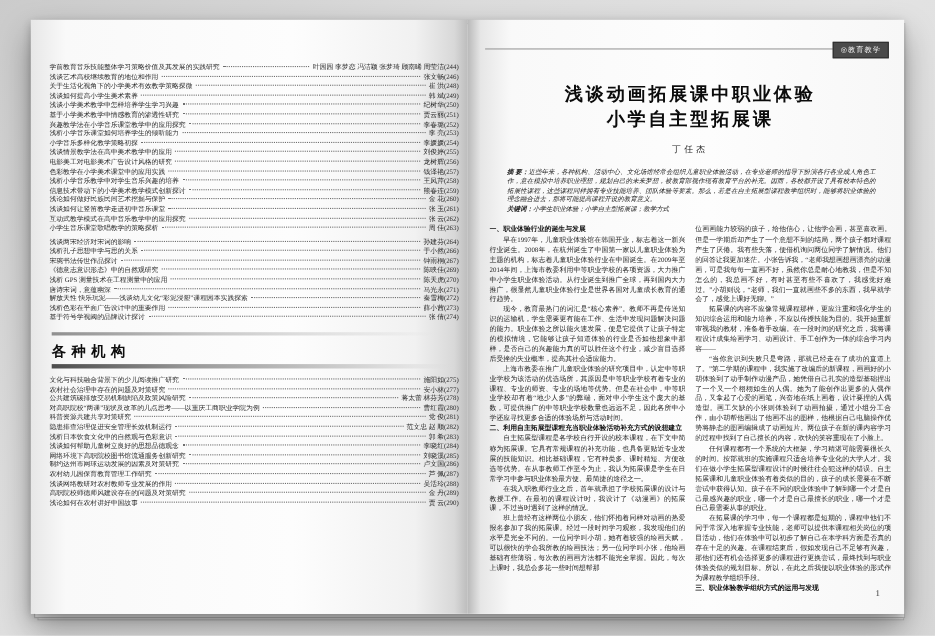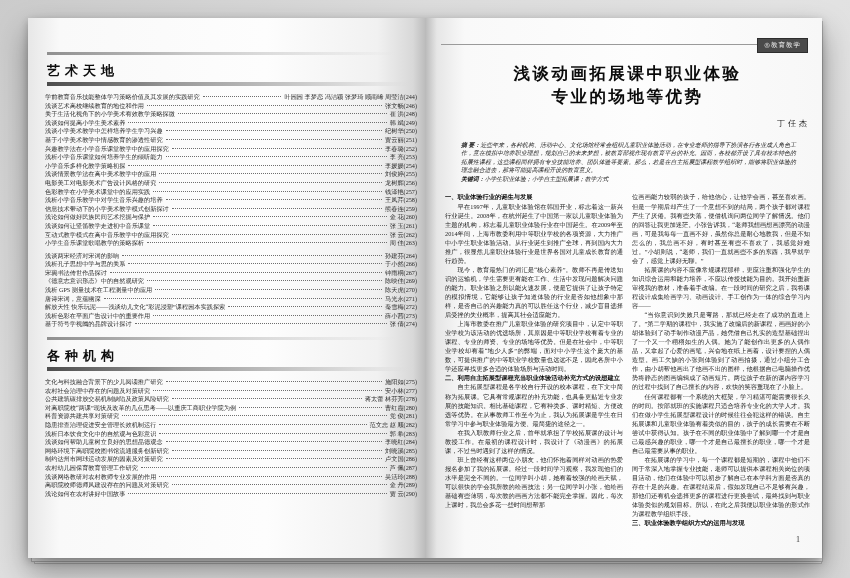--- a/index.html
+++ b/index.html
@@ -17,21 +17,21 @@
   .under-sheet{position:absolute;background:#ececec;border:1px solid #b9b9b9;}
   .under-sheet.s1{left:34px;top:24px;width:786px;height:538px;}
   .under-sheet.s2{left:31px;top:21px;width:790px;height:539px;background:#f3f3f3;}
   .page{position:relative;width:397px;height:540px;box-sizing:border-box;}
   .page-left{
     background:linear-gradient(to right,#e7e7e7 0%,#f9f9f9 8%,#fdfdfd 60%,#f1f1f1 88%,#d8d8d8 97%,#bdbdbd 100%);
     padding:40px 8px 0 17px;
   }
   .page-right{
     background:linear-gradient(to right,#b9b9b9 0%,#e6e6e6 3%,#f9f9f9 10%,#fdfdfd 55%,#f7f7f7 100%);
-    padding:0 12px 0 20px;
+    padding:12px 12px 0 20px;
   }
 
   
   .sec-head{position:relative;margin:14px 2px 7px 2px;padding:3px 0 6px 0;}
   .sec-head:first-child{margin-top:0;}
   .sec-head .bar-top{position:absolute;top:-6px;left:0;right:0;height:3px;
     background:linear-gradient(to right,#8f8f8f 0%,#c9c9c9 40%,rgba(210,210,210,0) 95%);}
   .sec-head .bar-bottom{position:absolute;bottom:0;left:0;right:0;height:4px;
     background:linear-gradient(to right,#4c4c4c 0%,#9a9a9a 35%,#d9d9d9 80%,rgba(220,220,220,0) 100%);}
   .sec-title{font-size:13px;font-weight:bold;letter-spacing:5px;color:#0d0d0d;}
@@ -43,21 +43,21 @@
 
   
   .head-rule{position:absolute;top:26px;left:16px;right:14px;height:1px;background:#9a9a9a;}
   .badge{
     position:absolute;top:20px;right:14px;background:#4a4a4a;color:#f4f4f4;
     font-size:6.5px;letter-spacing:1px;padding:2px 6px;border:1px solid #2e2e2e;
     font-family:"Liberation Sans","DejaVu Sans",sans-serif;
   }
   .art-title{margin:44px 0 0 0;text-align:center;font-size:16.5px;font-weight:bold;
     letter-spacing:2.5px;line-height:23px;color:#0b0b0b;}
-  .art-author{text-align:right;font-size:8px;letter-spacing:3px;color:#222;margin-top:10px;}
+  .art-author{text-align:center;font-size:8px;letter-spacing:3px;color:#222;margin-top:10px;}
   .abstract{margin:12px 14px 0 16px;font-size:5.9px;line-height:8.3px;color:#1c1c1c;
     font-style:italic;text-align:justify;}
   .abstract p{margin:0;}
   .abstract .lbl{font-weight:bold;}
   .abstract .kw{margin-top:1px;}
   .columns{display:flex;gap:9px;margin-top:9px;height:336px;overflow:hidden;}
   .col{flex:1 1 0;overflow:hidden;font-size:6.25px;line-height:9.05px;color:#232323;text-align:justify;}
   .col p{margin:0;text-indent:2em;}
   .col h3{margin:0;font-size:6.25px;line-height:9.05px;font-weight:bold;color:#0d0d0d;text-indent:0;}
   .page-num{position:absolute;bottom:14px;right:22px;font-size:8px;color:#333;}
@@ -65,21 +65,20 @@
 </head>
 <body>
 
 <div class="under-sheet s1"></div>
 <div class="under-sheet s2"></div>
 
 <div class="book">
 
   <div class="page page-left">
     <div id="toc-sections">
-        <div class="sec-head"><div class="bar-top"></div><span class="sec-title">艺术天地</span><div class="bar-bottom"></div></div>
         <div class="toc-list">
           <div class="toc-row">
             <span class="t">学前教育音乐技能整体学习策略价值及其发展的实践研究</span>
             <span class="lead"></span>
             <span class="a">叶园园  李梦恋  冯洁颖  张梦琦  顾南晞  周莹洁(244)</span>
           </div>
           <div class="toc-row">
             <span class="t">浅谈艺术高校继续教育的地位和作用</span>
             <span class="lead"></span>
             <span class="a">张文畅(246)</span>
@@ -287,21 +286,21 @@
         </div>
       </div>
   </div>
 
   <div class="page page-right">
     <div class="head-rule"></div>
     <div class="badge">◎教育教学</div>
 
     <h1 class="art-title">
       <span>浅谈动画拓展课中职业体验</span><br>
-      <span>专业的场地等优势</span>
+      <span>小学自主型拓展课</span>
     </h1>
     <div class="art-author">丁任杰</div>
 
     <div class="abstract">
       <p><span class="lbl">摘  要：</span><span>近些年来，各种机构、活动中心、文化场馆经常会组织儿童职业体验活动，在专业老师的指导下扮演各行各业成人角色工作，意在模拟中培养职业理想，规划自己的未来梦想，被教育部视作现有教育平台的补充。因而，各校都开设了具有校本特色的拓展性课程，这些课程同样拥有专业技能培养、团队体验等要素。那么，若是在自主拓展型课程教学组织时，能够将职业体验的理念融合进去，那将可能提高课程开设的教育意义。</span></p>
       <p class="kw"><span class="lbl">关键词：</span><span>小学生职业体验；小学自主型拓展课；教学方式</span></p>
     </div>
 
     <div class="columns">
       <div class="col" id="col-left">

